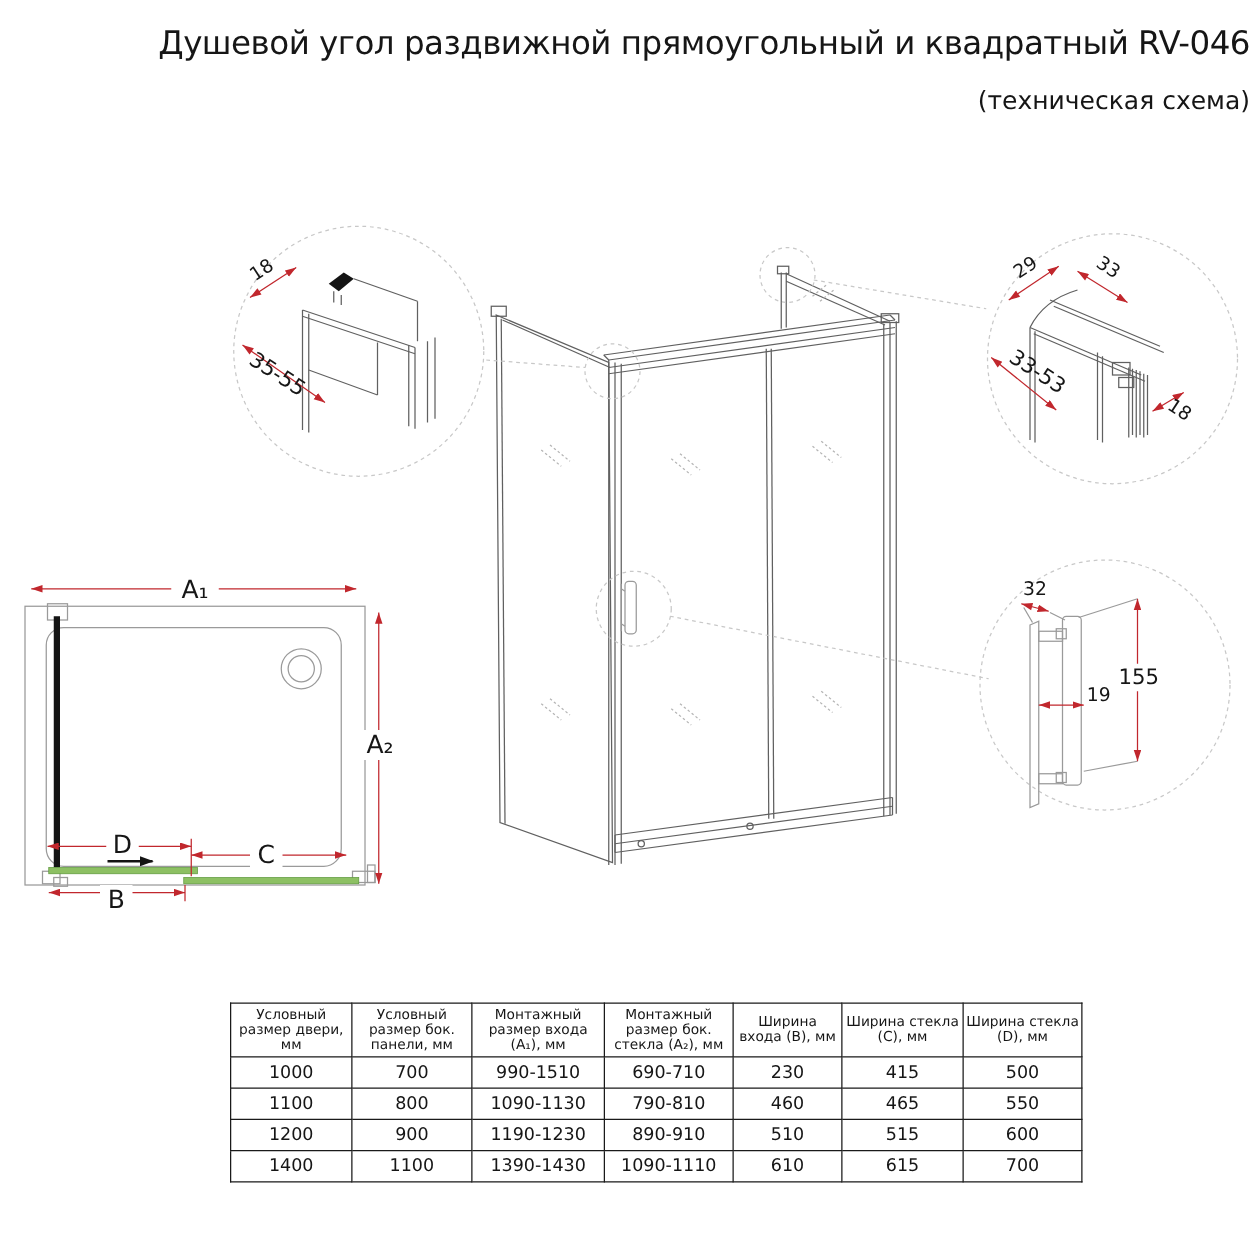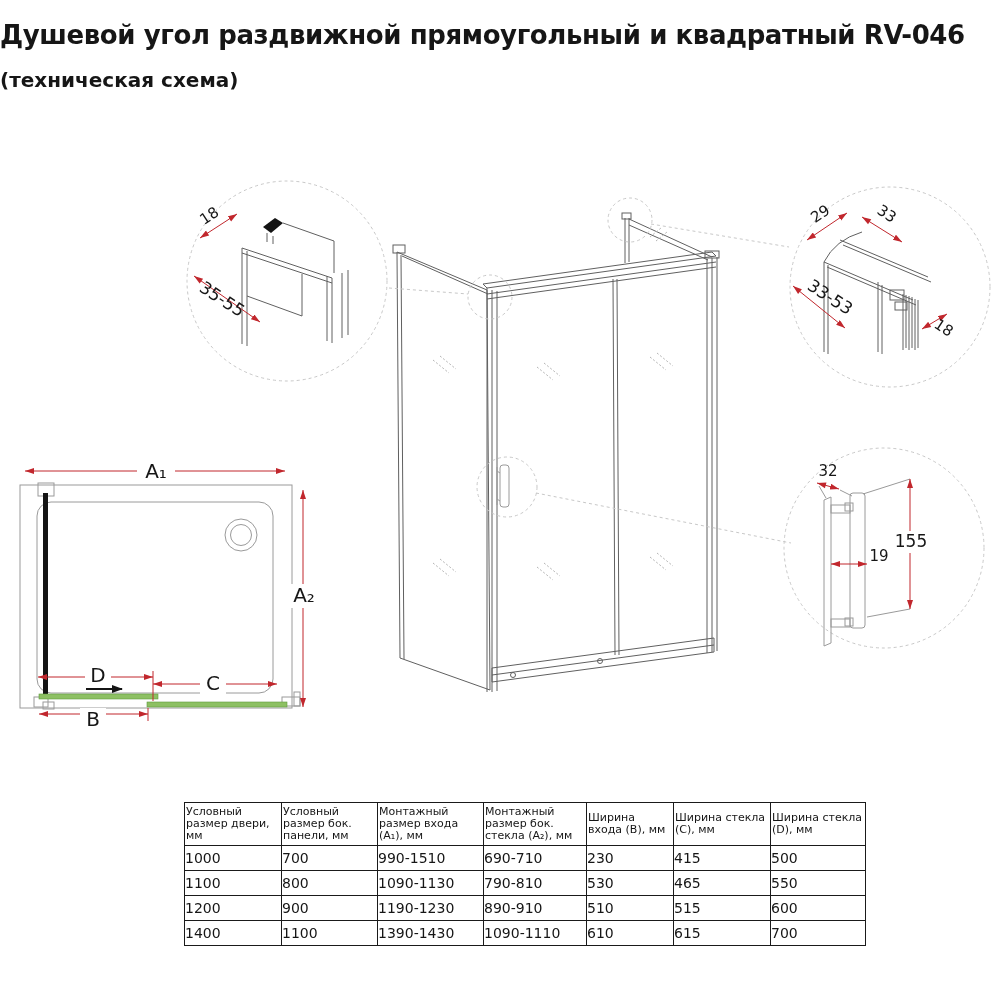--- a/index.html
+++ b/index.html
@@ -1,33 +1,33 @@
 <!DOCTYPE html>
 <html><head>
 <meta charset="utf-8">
 <style>
   html,body{margin:0;padding:0;background:#fff}
   .page{position:relative;width:1000px;height:1000px;background:#fff;
         font-family:"DejaVu Sans","Liberation Sans",sans-serif;color:#161616;overflow:hidden}
-  .title{position:absolute;left:0;right:0;text-align:left;font-weight:bold;color:#161616}
+  .title{position:absolute;left:0;right:0;text-align:right;font-weight:normal;color:#161616}
   .title-l1{top:20px;font-size:26px;letter-spacing:-0.4px}
   .title-l2{top:68px;font-size:20px}
   svg{position:absolute;overflow:visible}
   .ln{stroke:#606060;stroke-width:1;fill:none}
   .lt{stroke:#9a9a9a;stroke-width:1;fill:none}
   .refl{stroke:#b4b4b4;stroke-width:1;fill:none;stroke-dasharray:2 2}
   .dotc{stroke:#c8c8c8;stroke-width:1;fill:none;stroke-dasharray:3 3}
   .red{stroke:#C1272D;stroke-width:1;fill:none}
   .dim{font-size:15px;fill:#161616}
   .dimB{font-size:17px;fill:#161616}
   .lbl{font-size:20px;fill:#161616}
   .wbg{fill:#fff}
   .tbl-wrap{position:absolute;left:184px;top:802px}
   table{border-collapse:collapse;table-layout:fixed;width:681px;color:#161616}
-  th,td{border:1px solid #1a1a1a;text-align:left;vertical-align:middle}
+  th,td{border:1px solid #1a1a1a;text-align:center;vertical-align:middle}
   th{font-size:11px;font-weight:normal;line-height:1.12;height:38px;padding:2px 1px}
   td{font-size:14px;height:24px;padding:0}
 </style>
 </head>
 <body>
 
 <div class="page">
 
   <svg width="0" height="0">
     <defs>
@@ -309,21 +309,21 @@
           <td>690-710</td>
           <td>230</td>
           <td>415</td>
           <td>500</td>
         </tr>
         <tr>
           <td>1100</td>
           <td>800</td>
           <td>1090-1130</td>
           <td>790-810</td>
-          <td>530</td>
+          <td>460</td>
           <td>465</td>
           <td>550</td>
         </tr>
         <tr>
           <td>1200</td>
           <td>900</td>
           <td>1190-1230</td>
           <td>890-910</td>
           <td>510</td>
           <td>515</td>

